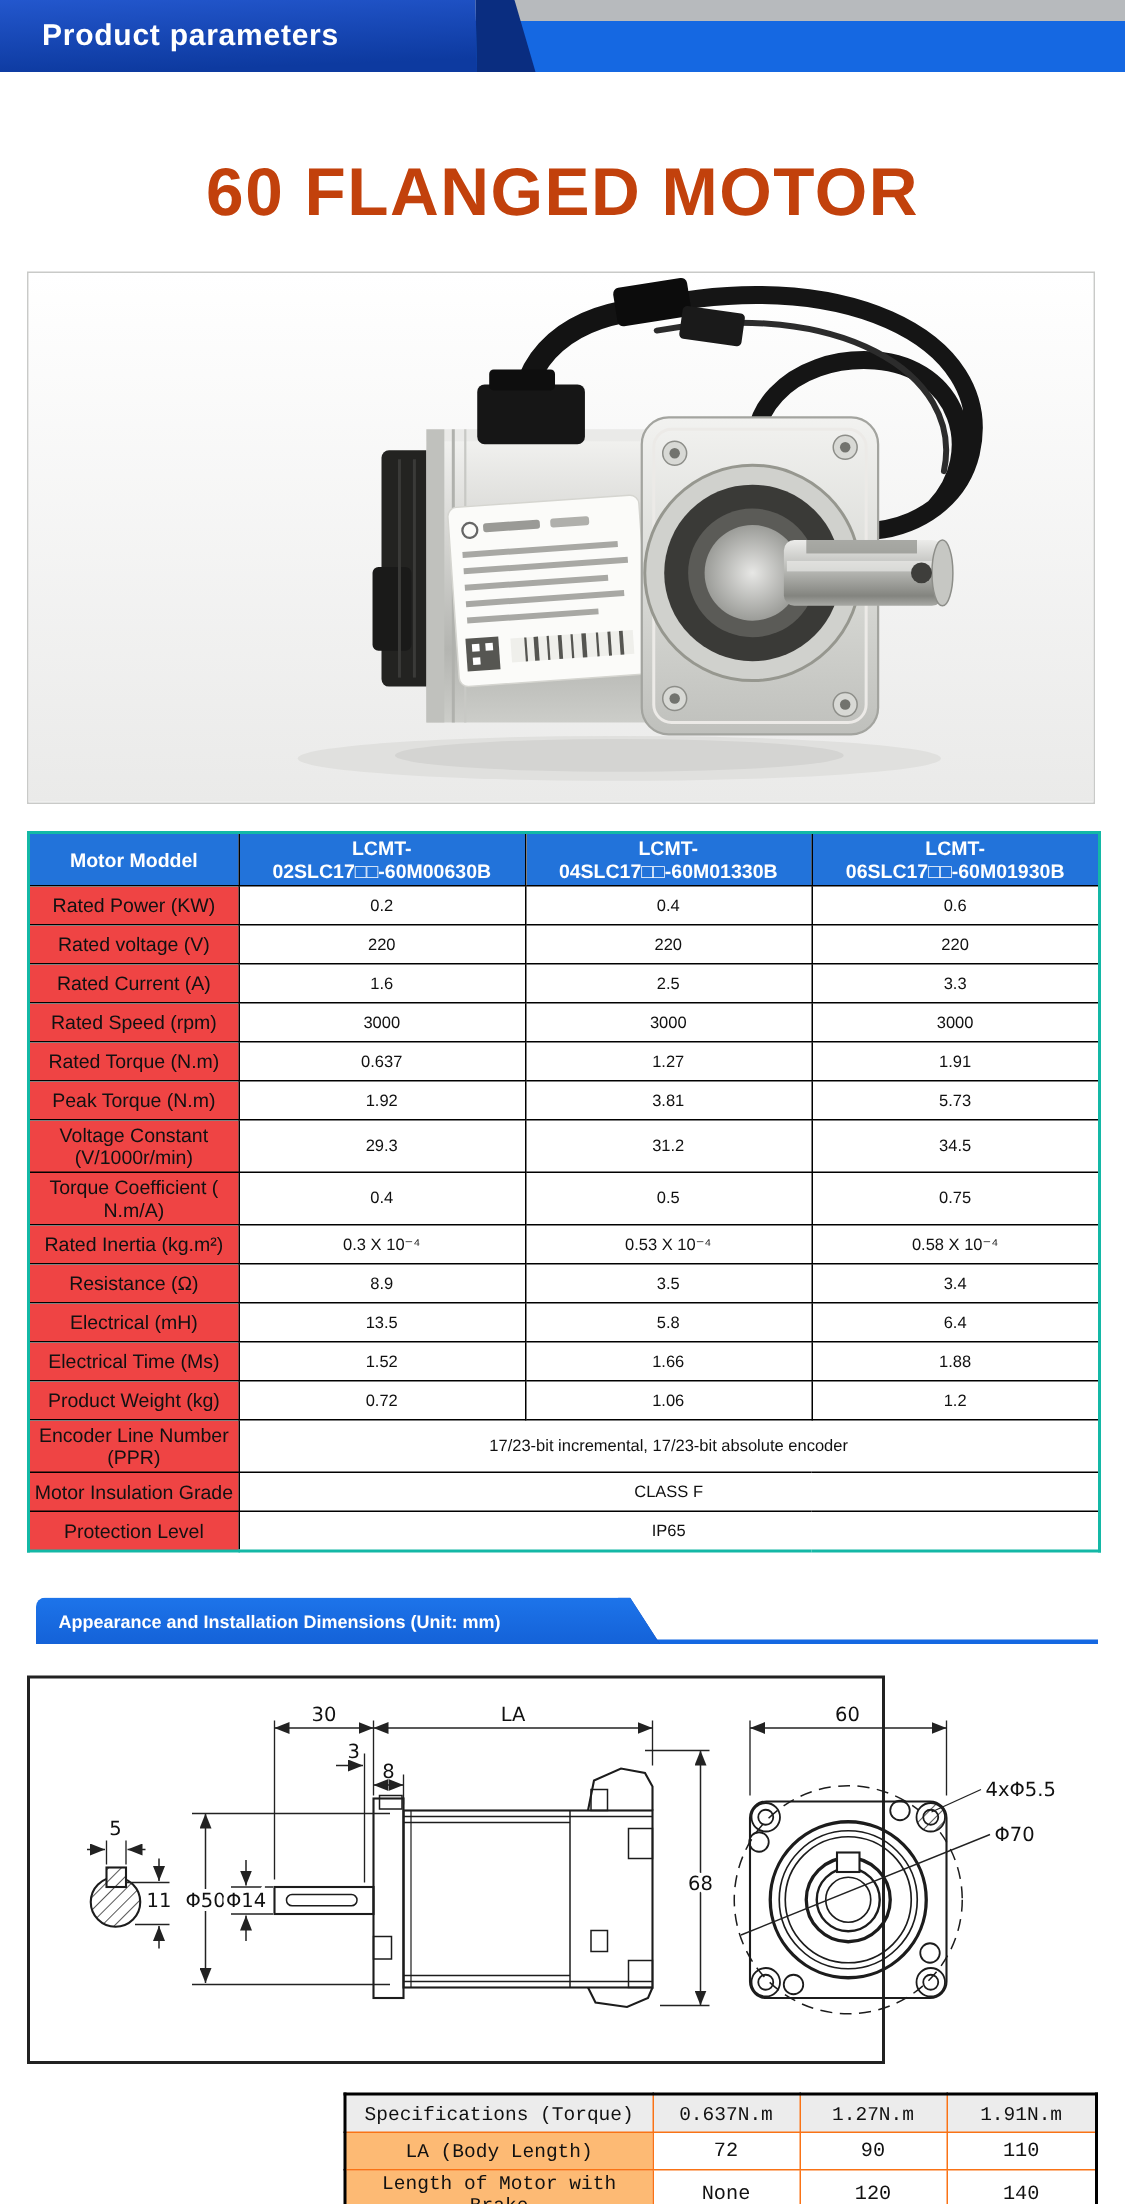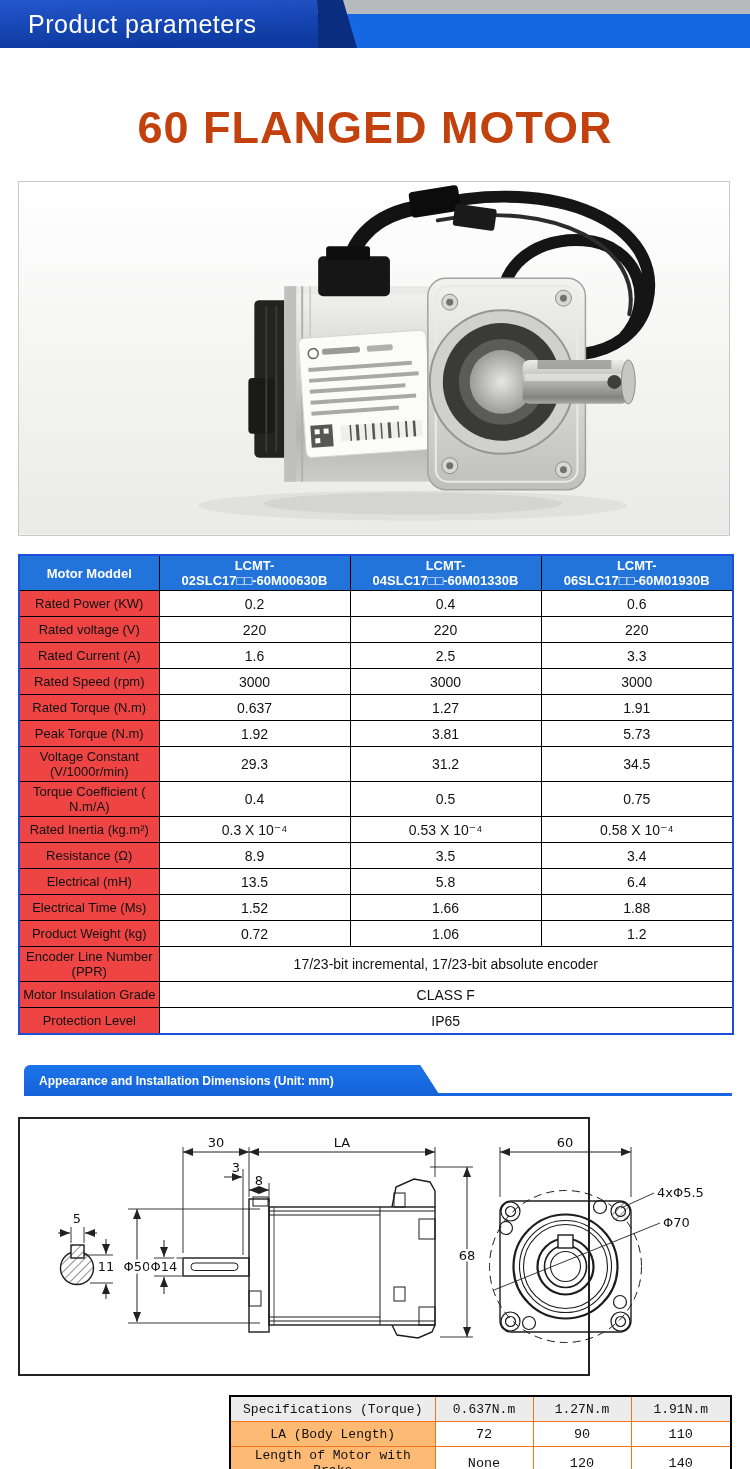--- a/index.html
+++ b/index.html
@@ -2,37 +2,37 @@
 <html><head>
 <meta charset="utf-8">
 <style>
   html,body{margin:0;padding:0;}
   body{width:750px;background:#fff;font-family:"Liberation Sans","DejaVu Sans",sans-serif;color:#111;}
 
   
   .top-banner{position:relative;height:48px;overflow:hidden;}
   .top-banner svg{display:block;}
   .banner-title{position:absolute;left:28px;top:50%;transform:translateY(-48%);
-    color:#fff;font-size:25px;font-weight:normal;letter-spacing:.5px;white-space:nowrap;}
+    color:#fff;font-size:20px;font-weight:bold;letter-spacing:.5px;white-space:nowrap;}
 
   
   .page-title{margin:55px 0 0;text-align:center;font-size:45px;line-height:50px;
     font-weight:bold;color:#c2410c;letter-spacing:1px;}
 
   
   .photo-box{margin:28px 18px 0;width:712px;height:355px;border:1px solid #c9cac8;
     box-sizing:border-box;background:#fff;overflow:hidden;}
 
   
   table{border-collapse:collapse;table-layout:fixed;text-align:center;}
-  .spec{margin:18px 0 0 18px;width:714px;border:2px solid #1d4ed8;}
+  .spec{margin:18px 0 0 18px;width:714px;border:2px solid #14b8a6;}
   .spec th,.spec td{border:1px solid #000;padding:2px 3px;overflow:hidden;}
   .spec thead th{background:#2273da;color:#fff;font-size:13px;font-weight:bold;height:20px;}
   .spec td.lbl{background:#ef4444;font-size:13px;height:21px;}
-  .spec td.val{font-size:14px;margin-top:28px;}
+  .spec td.val{font-size:11px;margin-top:28px;}
 
   .dim{margin:19px 0 0 229px;width:501px;border:2px solid #000;}
   .dim th,.dim td{border:1px solid #f97316;height:22px;padding:1px 2px;font-family:Liberation Mono, monospace;}
   .dim thead th{background:#ececec;font-weight:normal;font-size:13px;}
   .dim td.lbl{background:#fdba74;font-size:13px;}
   .dim td.val{font-size:13.5px;text-align:center;}
 
   
   .section-banner{position:relative;margin:30px 18px 0;height:31px;}
   .sb-line{position:absolute;left:6px;right:0;bottom:0;height:3px;background:#1568e2;}

